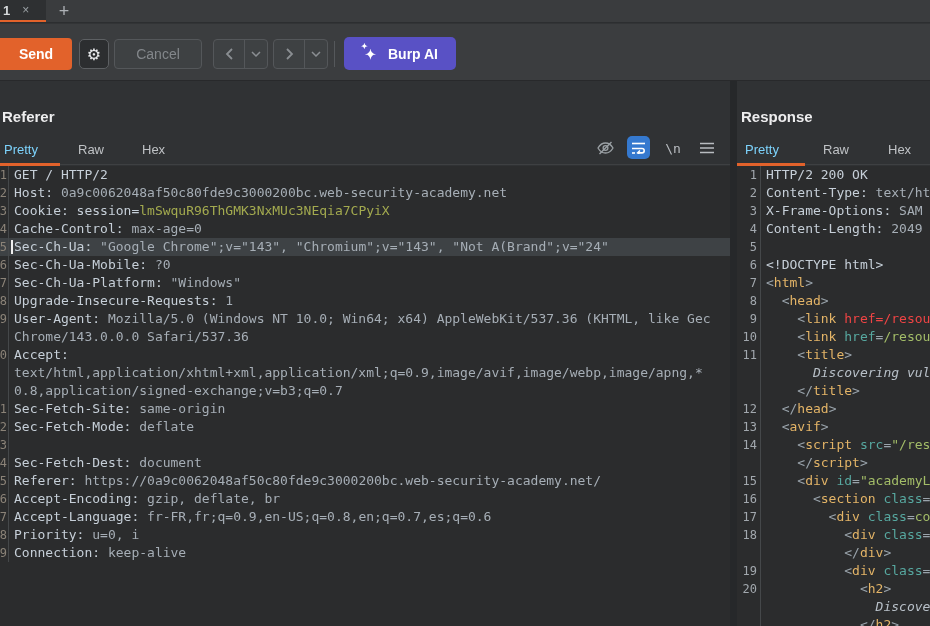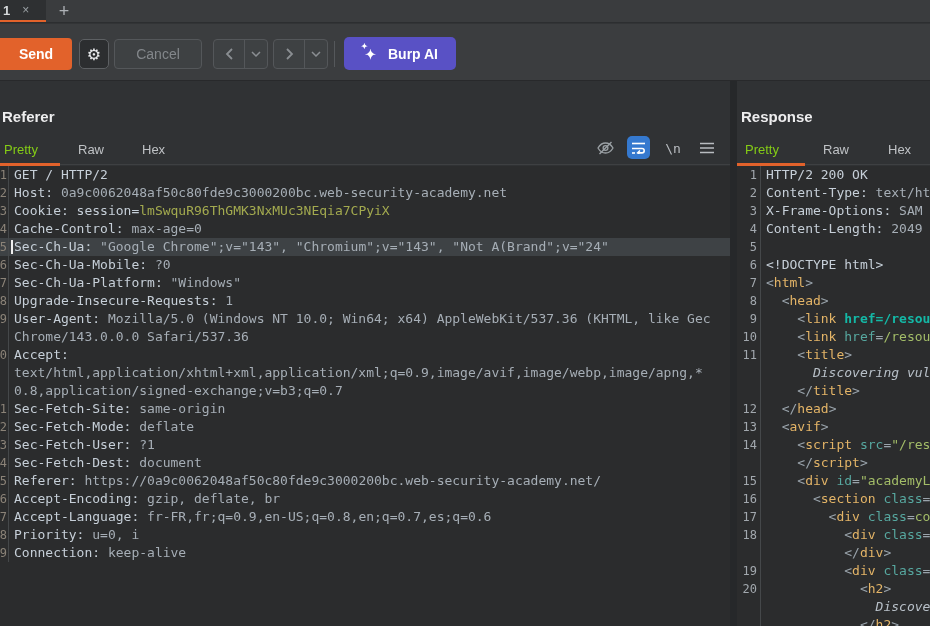--- a/index.html
+++ b/index.html
@@ -42,40 +42,40 @@
   .sparkle .s2 { position:absolute; left:-1px; top:-2px; font-size:8px; line-height:8px; color:#fff;}
 
   
   .panel { position:absolute; top:81px; height:545px; background:#303234; }
   .req-panel { left:0; width:730px; }
   .res-panel { left:737px; width:193px; }
   .gapbar { position:absolute; left:730px; top:81px; width:7px; height:545px; background:#26282a; }
   .p-title { position:absolute; top:27px; font-size:15px; font-weight:bold; color:#ededee; }
   .tab-row { position:absolute; top:55px; left:0; right:0; height:29px; border-bottom:1px solid #3e4042; }
   .ptab { position:absolute; top:6px; font-size:13px; color:#bfc2c5; }
-  .ptab.active { color:#84cc16;text-align:center; }
+  .ptab.active { color:#7dd3fc;text-align:center; }
   .under { position:absolute; bottom:-2px; height:3px; background:#e2622b; }
 
   
   .editor { position:absolute; top:85px; left:0; right:0; bottom:0; background:#2b2c2d;
             overflow:hidden; font-family:"DejaVu Sans Mono", monospace; font-size:13px; }
   .row { position:relative; display:flex; height:18px; line-height:18px; width:100%; }
   .row.hl { background:#3e4245; }
   .gutter { flex:0 0 auto; border-right:1px solid #45484a; overflow:hidden; height:18px; }
   .req-panel .gutter { width:9px; }
   .res-panel .gutter { width:24px; }
   .num { display:block; text-align:right; font-size:12px; }
   .req-panel .num { width:22px; margin-left:-15px; color:#8b8378; }
   .res-panel .num { width:20px; color:#a2a8ae; }
   .code { white-space:pre; padding-left:5px; }
   .caret { position:absolute; left:11px; top:2px; width:2px; height:14px; background:#efefef; }
 
   .hn { color:#c6cfd8; } .hv { color:#a6aeb6; } .olive { color:#a3aa4f; }
   .pt { color:#9aa4ac; } .tag { color:#e3b467; } .attr { color:#57a8a0;margin-top:15px; }
-  .val { color:#a3bd68; } .lav { color:#14b8a6;font-weight:bold; } .txt { color:#b8c0c8;font-style:italic; }
+  .val { color:#a3bd68; } .lav { color:#ef4444; } .txt { color:#b8c0c8;font-style:italic; }
 
   
   .icon-slot { position:absolute; top:0; height:24px; display:flex; align-items:center; justify-content:center; }
   .wrap-btn { width:23px; height:23px; border-radius:5px; background:#3579cf; }
   .nl-icon { color:#b8bcc0; font-size:13px; font-family:"DejaVu Sans Mono", monospace; }
 </style>
 </head>
 <body>
 
 <div class="tabstrip">
@@ -246,21 +246,20 @@
       <div class="row">
         <span class="gutter">
           <span class="num">12</span>
         </span>
         <span class="code"><span class="hn">Sec-Fetch-Mode:</span><span class="hv"> deflate</span></span>
       </div>
       <div class="row">
         <span class="gutter">
           <span class="num">13</span>
         </span>
-        <span class="code"><span class="hn">Sec-Fetch-User:</span><span class="hv"> ?1</span></span>
       </div>
       <div class="row">
         <span class="gutter">
           <span class="num">14</span>
         </span>
         <span class="code"><span class="hn">Sec-Fetch-Dest:</span><span class="hv"> document</span></span>
       </div>
       <div class="row">
         <span class="gutter">
           <span class="num">15</span>

